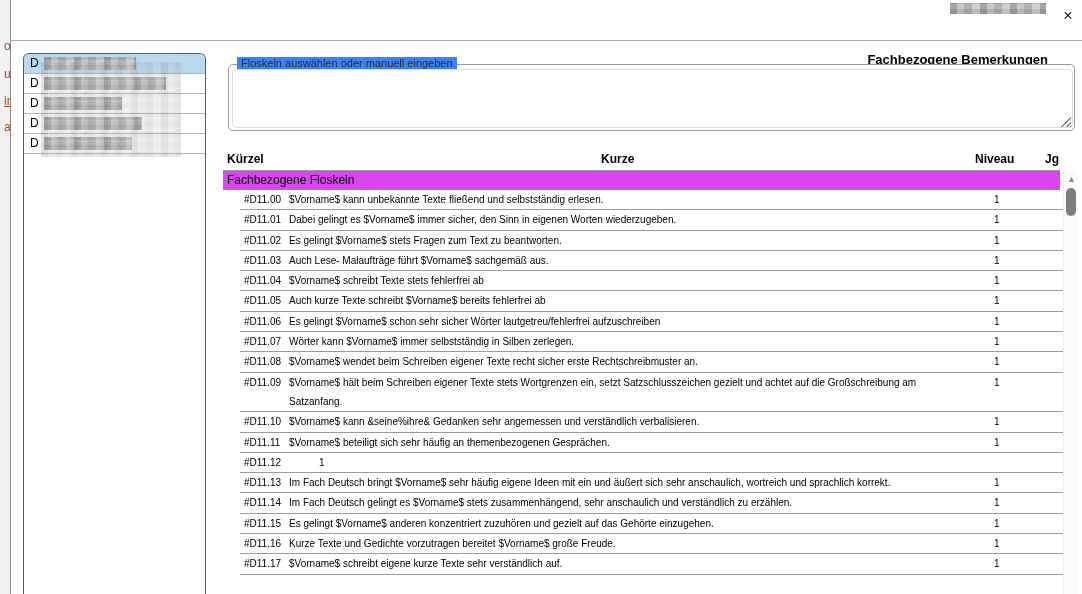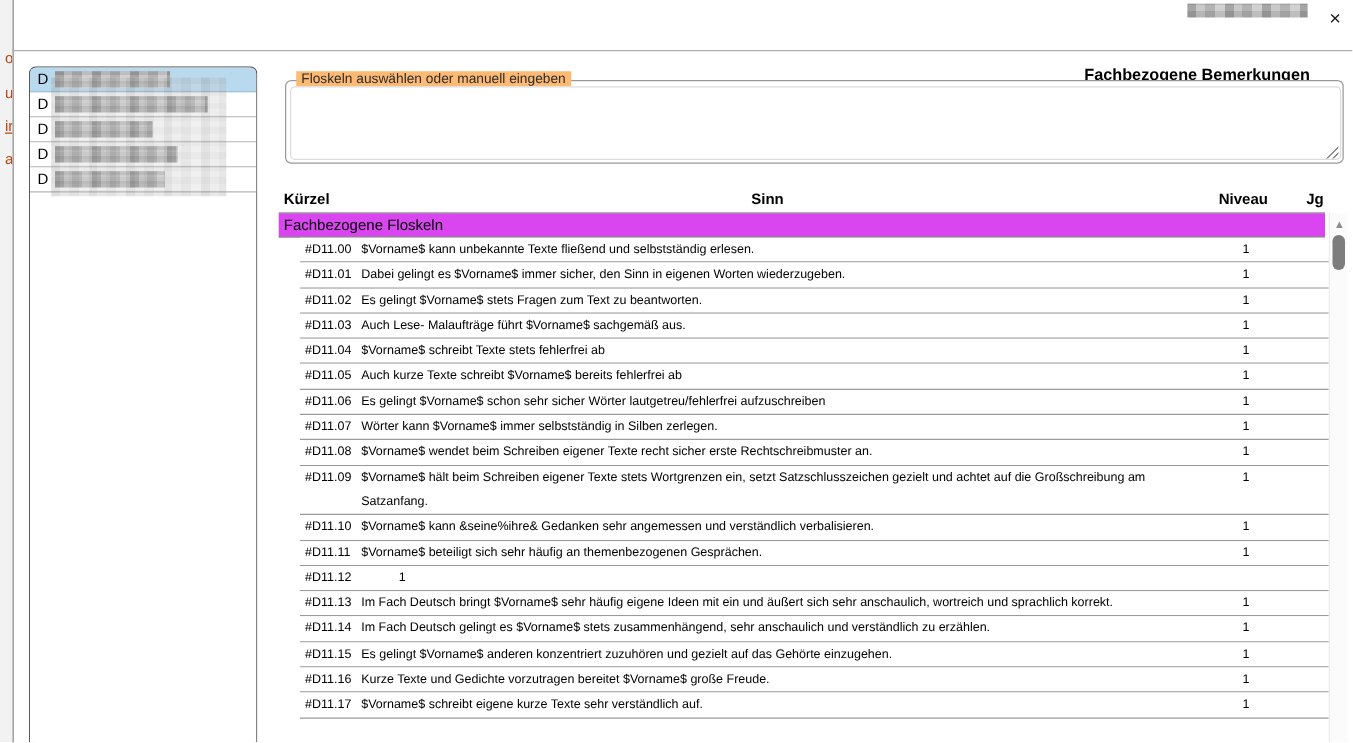--- a/index.html
+++ b/index.html
@@ -41,21 +41,21 @@
   .item-redaction { display:inline-block; height:13px; }
   .list-item:nth-child(1) .item-redaction { width:92px; }
   .list-item:nth-child(2) .item-redaction { width:122px; }
   .list-item:nth-child(3) .item-redaction { width:78px; }
   .list-item:nth-child(4) .item-redaction { width:98px; }
   .list-item:nth-child(5) .item-redaction { width:88px; }
   .list-blur-overlay { position:absolute; left:17px; top:8px; width:140px; height:95px; opacity:.30; pointer-events:none; }
 
   
   .phrase-fieldset { position:absolute; left:228px; top:64px; width:847px; height:67px; border:1px solid #9a9a9a; border-radius:5px; background:#fff; }
-  .phrase-legend { position:absolute; left:8px; top:-8px; background:#fdba74; padding:0 4px; font-size:11px; color:#2c2c2c; white-space:nowrap; }
+  .phrase-legend { position:absolute; left:8px; top:-8px; background:#3b82f6; padding:0 4px; font-size:11px; color:#2c2c2c; white-space:nowrap; }
   .phrase-input { position:absolute; left:3px; top:4px; width:841px; height:59px; border:1px solid #dcdcdc; border-radius:4px; resize:none; outline:none; font-family:inherit; font-size:12px; background:#fff; }
   .resize-gripper { position:absolute; right:3px; bottom:3px; width:11px; height:11px;
     background:repeating-linear-gradient(135deg, transparent 0 2px, #8a8a8a 2px 3.2px);
     clip-path:polygon(100% 0, 100% 100%, 0 100%); }
 
   
   .table-head { position:absolute; left:223px; top:150px; width:837px; height:20px; font-size:12px; font-weight:bold; }
   .th { position:absolute; top:2px; white-space:nowrap; }
   .th-code { left:4px;text-align:center; }
   .th-text { left:378px; }
@@ -121,21 +121,21 @@
 </div>
 
 <div class="phrase-fieldset">
   <div class="phrase-legend">Floskeln auswählen oder manuell eingeben</div>
   <textarea class="phrase-input" style=""></textarea>
   <div class="resize-gripper"></div>
 </div>
 
 <div class="table-head">
   <span class="th th-code">Kürzel</span>
-  <span class="th th-text">Sinn</span>
+  <span class="th th-text">Kurze</span>
   <span class="th th-level">Niveau</span>
   <span class="th th-grade">Jg</span>
 </div>
 
 <div class="group-row">Fachbezogene Floskeln</div>
 
 <div class="table-body">
     <div class="t-row">
     <span class="cell-code">#D11.00</span>
     <span class="cell-text">$Vorname$ kann unbekannte Texte fließend und selbstständig erlesen.</span>

